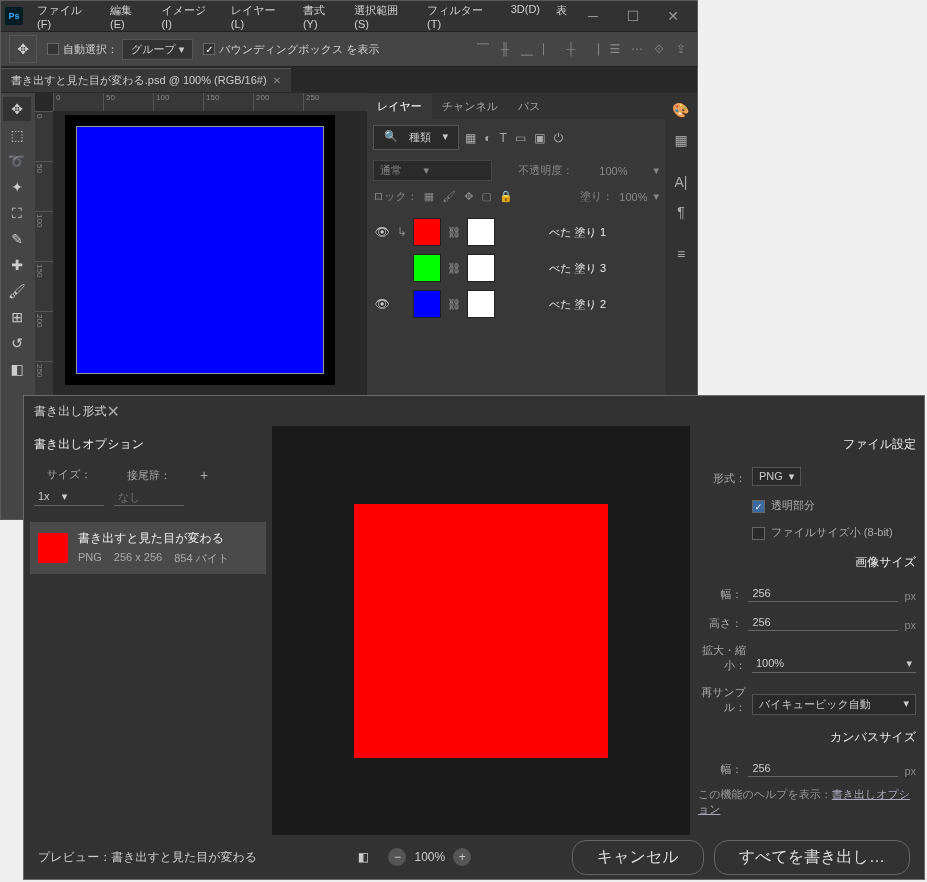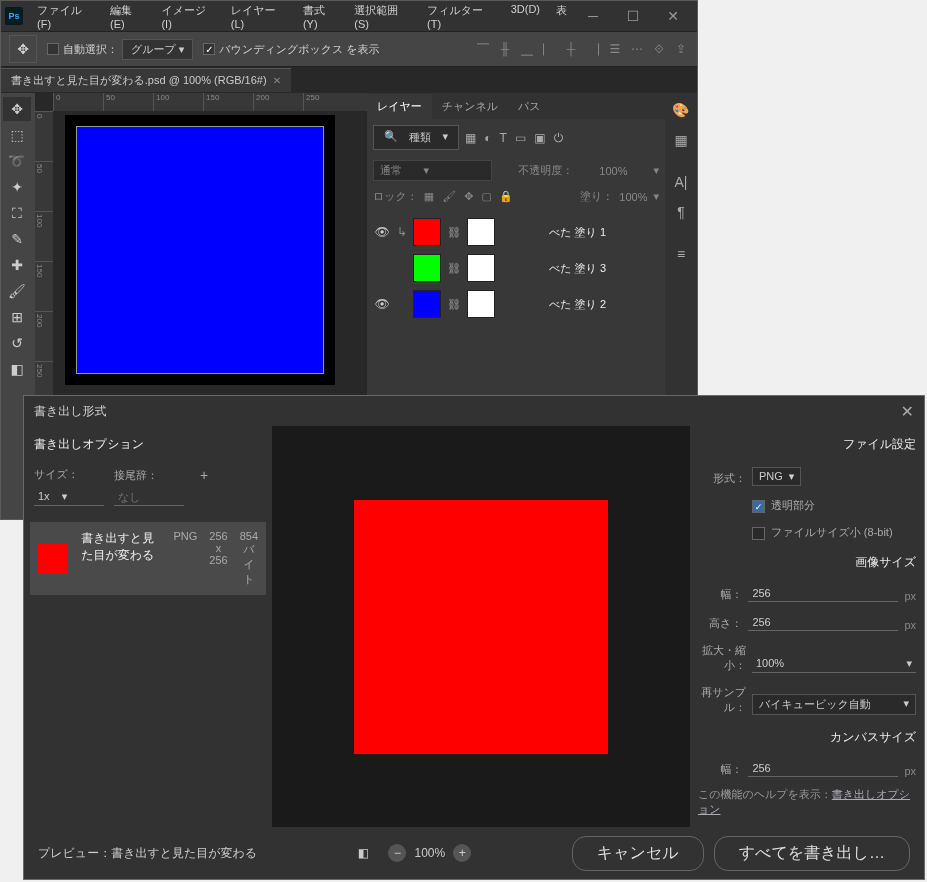--- a/index.html
+++ b/index.html
@@ -64,35 +64,35 @@
   .eye { width: 18px; text-align: center; font-size: 12px; color: #ccc; }
   .layer-thumb { width: 28px; height: 28px; border: 1px solid #222; }
   .chain { width: 14px; text-align: center; color: #aaa; font-size: 11px; }
   .mask-thumb { width: 28px; height: 28px; background: #fff; border: 1px solid #222; }
   .layer-name { font-size: 11px; color: #eee; margin-left: 48px; }
   
   .panel-footer { height: 28px; background: #383838; border-top: 1px solid #222; display: flex; align-items: center; justify-content: flex-end; gap: 10px; padding: 0 8px; color: #888; font-size: 12px; }
   
   
   .export-dialog { position: absolute; top: 395px; left: 23px; width: 902px; height: 485px; background: #323232; border: 1px solid #6a6a6a; display: flex; flex-direction: column; }
-  .dlg-title { height: 30px; display: flex; align-items: center; padding: 0 10px; background: #323232; justify-content: space-between; }
+  .dlg-title { height: 30px; display: flex; align-items: center; padding: 0 10px; background: #323232; justify-content: flex-start; }
   .dlg-title .close { font-size: 16px; color: #aaa; cursor: pointer; }
   .dlg-body { flex: 1; display: flex; background: #282828; }
   
   .dlg-left { width: 248px; background: #323232; padding: 6px; display: flex; flex-direction: column; }
   .dlg-left h4 { font-size: 12px; font-weight: normal; color: #eee; padding: 4px 4px 10px; }
   .scale-row { display: flex; gap: 10px; padding: 4px 4px 8px; align-items: flex-end; }
-  .scale-col { display: flex; flex-direction: column; gap: 6px; }
+  .scale-col { display: flex; flex-direction: column; gap: 6px; align-items: center; }
   .scale-label { font-size: 11px; color: #aaa; }
   .scale-input { background: transparent; border: none; border-bottom: 1px solid #666; color: #ccc; padding: 2px 4px; font-size: 11px; width: 70px; }
   .plus-btn { color: #aaa; font-size: 14px; cursor: pointer; padding: 0 6px; align-self: flex-start; }
   
   .asset-row { display: flex; gap: 10px; padding: 8px; background: #4a4a4a; margin-top: 8px; align-items: center; }
   .asset-thumb { width: 30px; height: 30px; background: #ff0000; }
-  .asset-info { display: flex; flex-direction: row; gap: 16px; flex: 1; text-align: center; }
+  .asset-info { display: flex; flex-direction: column; gap: 4px; flex: 1; }
   .asset-name { font-size: 12px; color: #eee; }
   .asset-meta { display: flex; gap: 12px; font-size: 11px; color: #aaa; }
   
   .dlg-center { flex: 1; background: #1a1a1a; display: flex; align-items: center; justify-content: center; }
   .preview-box { width: 254px; height: 254px; background: #ff0000; }
   
   .dlg-right { width: 234px; background: #323232; padding: 6px 8px; overflow-y: auto; display: flex; flex-direction: column; gap: 8px; position: relative; }
   .dlg-right::-webkit-scrollbar { width: 8px; }
   .dlg-right::-webkit-scrollbar-track { background: #2a2a2a; }
   .dlg-right::-webkit-scrollbar-thumb { background: #555; }
@@ -101,21 +101,21 @@
   .form-label { width: 48px; text-align: right; }
   .form-select { background: #2a2a2a; border: 1px solid #555; color: #ccc; padding: 2px 6px; font-size: 11px; display: flex; justify-content: space-between; gap: 6px; }
   .form-input { background: transparent; border: none; border-bottom: 1px solid #666; color: #ccc; padding: 2px 4px; font-size: 11px; flex: 1; }
   .form-unit { color: #888; font-size: 11px; }
   .chk { width: 13px; height: 13px; border: 1px solid #666; display: inline-flex; align-items: center; justify-content: center; background: #2a2a2a; }
   .chk.checked { background: #3a6aa0; }
   .chk.checked::after { content: "✓"; color: #fff; font-size: 9px; }
   .help-link { font-size: 11px; color: #999; }
   .help-link a { color: #aab; text-decoration: underline; cursor: pointer; }
   
-  .dlg-footer { height: 52px; background: #323232; display: flex; align-items: center; padding: 0 14px; gap: 10px; }
+  .dlg-footer { height: 44px; background: #323232; display: flex; align-items: center; padding: 0 14px; gap: 10px; }
   .preview-label { font-size: 12px; color: #ccc; }
   .zoom-ctrl { display: flex; gap: 8px; align-items: center; margin: 0 auto; font-size: 12px; color: #ccc; }
   .zoom-btn { width: 18px; height: 18px; border-radius: 50%; background: #555; color: #ccc; display: flex; align-items: center; justify-content: center; font-size: 12px; cursor: pointer; }
   .dlg-btn { padding: 6px 24px; border: 1px solid #666; border-radius: 14px; background: transparent; color: #ddd; font-size: 16px; cursor: pointer; }
 </style>
 </head>
 <body>
 
 <div class="ps-window">
   <div class="ps-titlebar">

